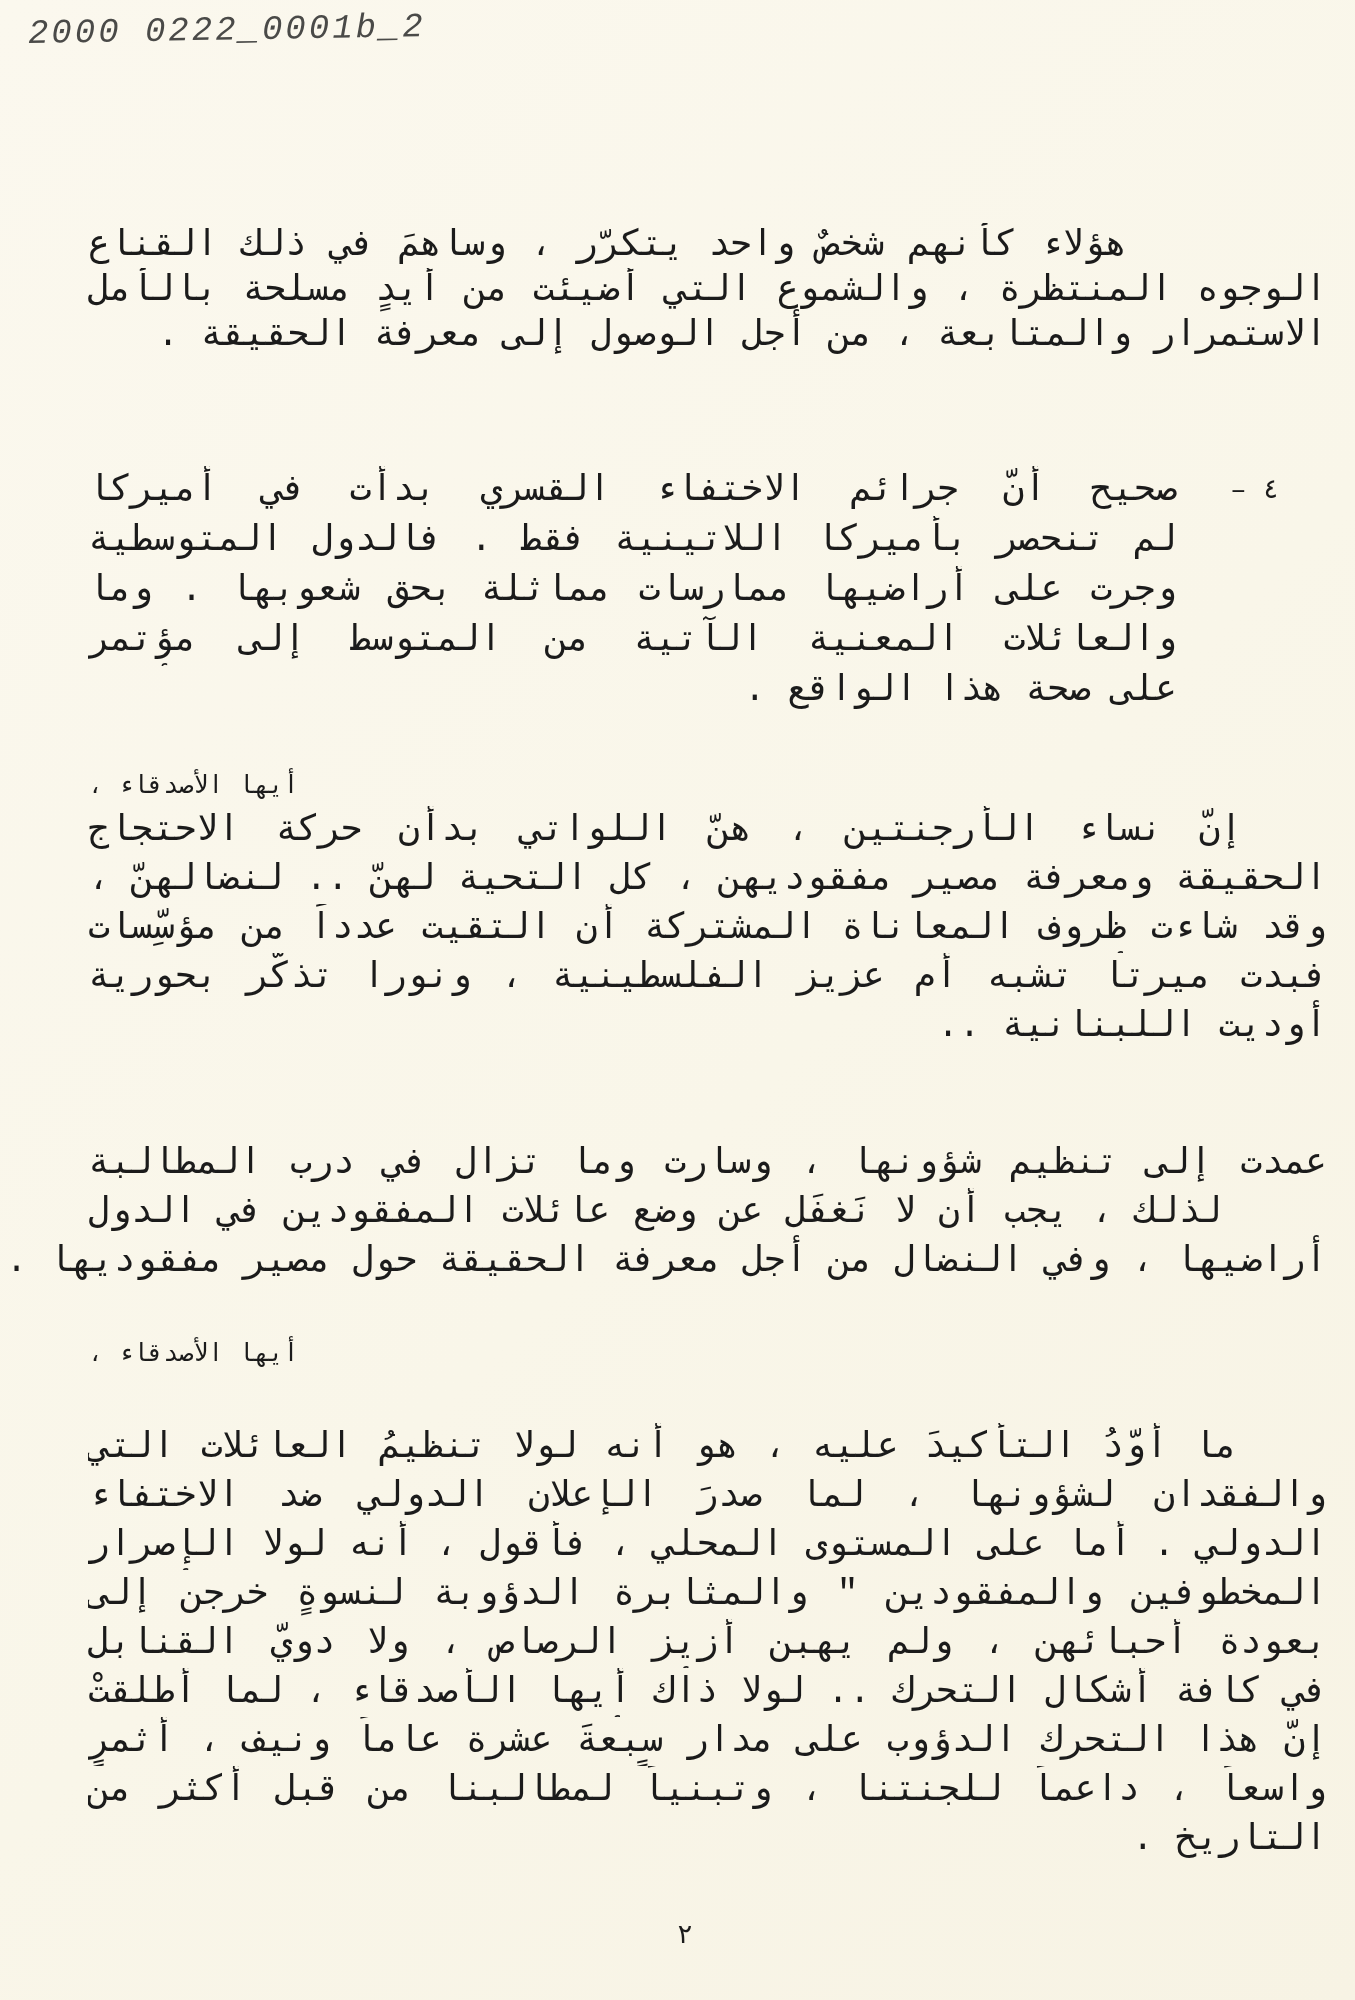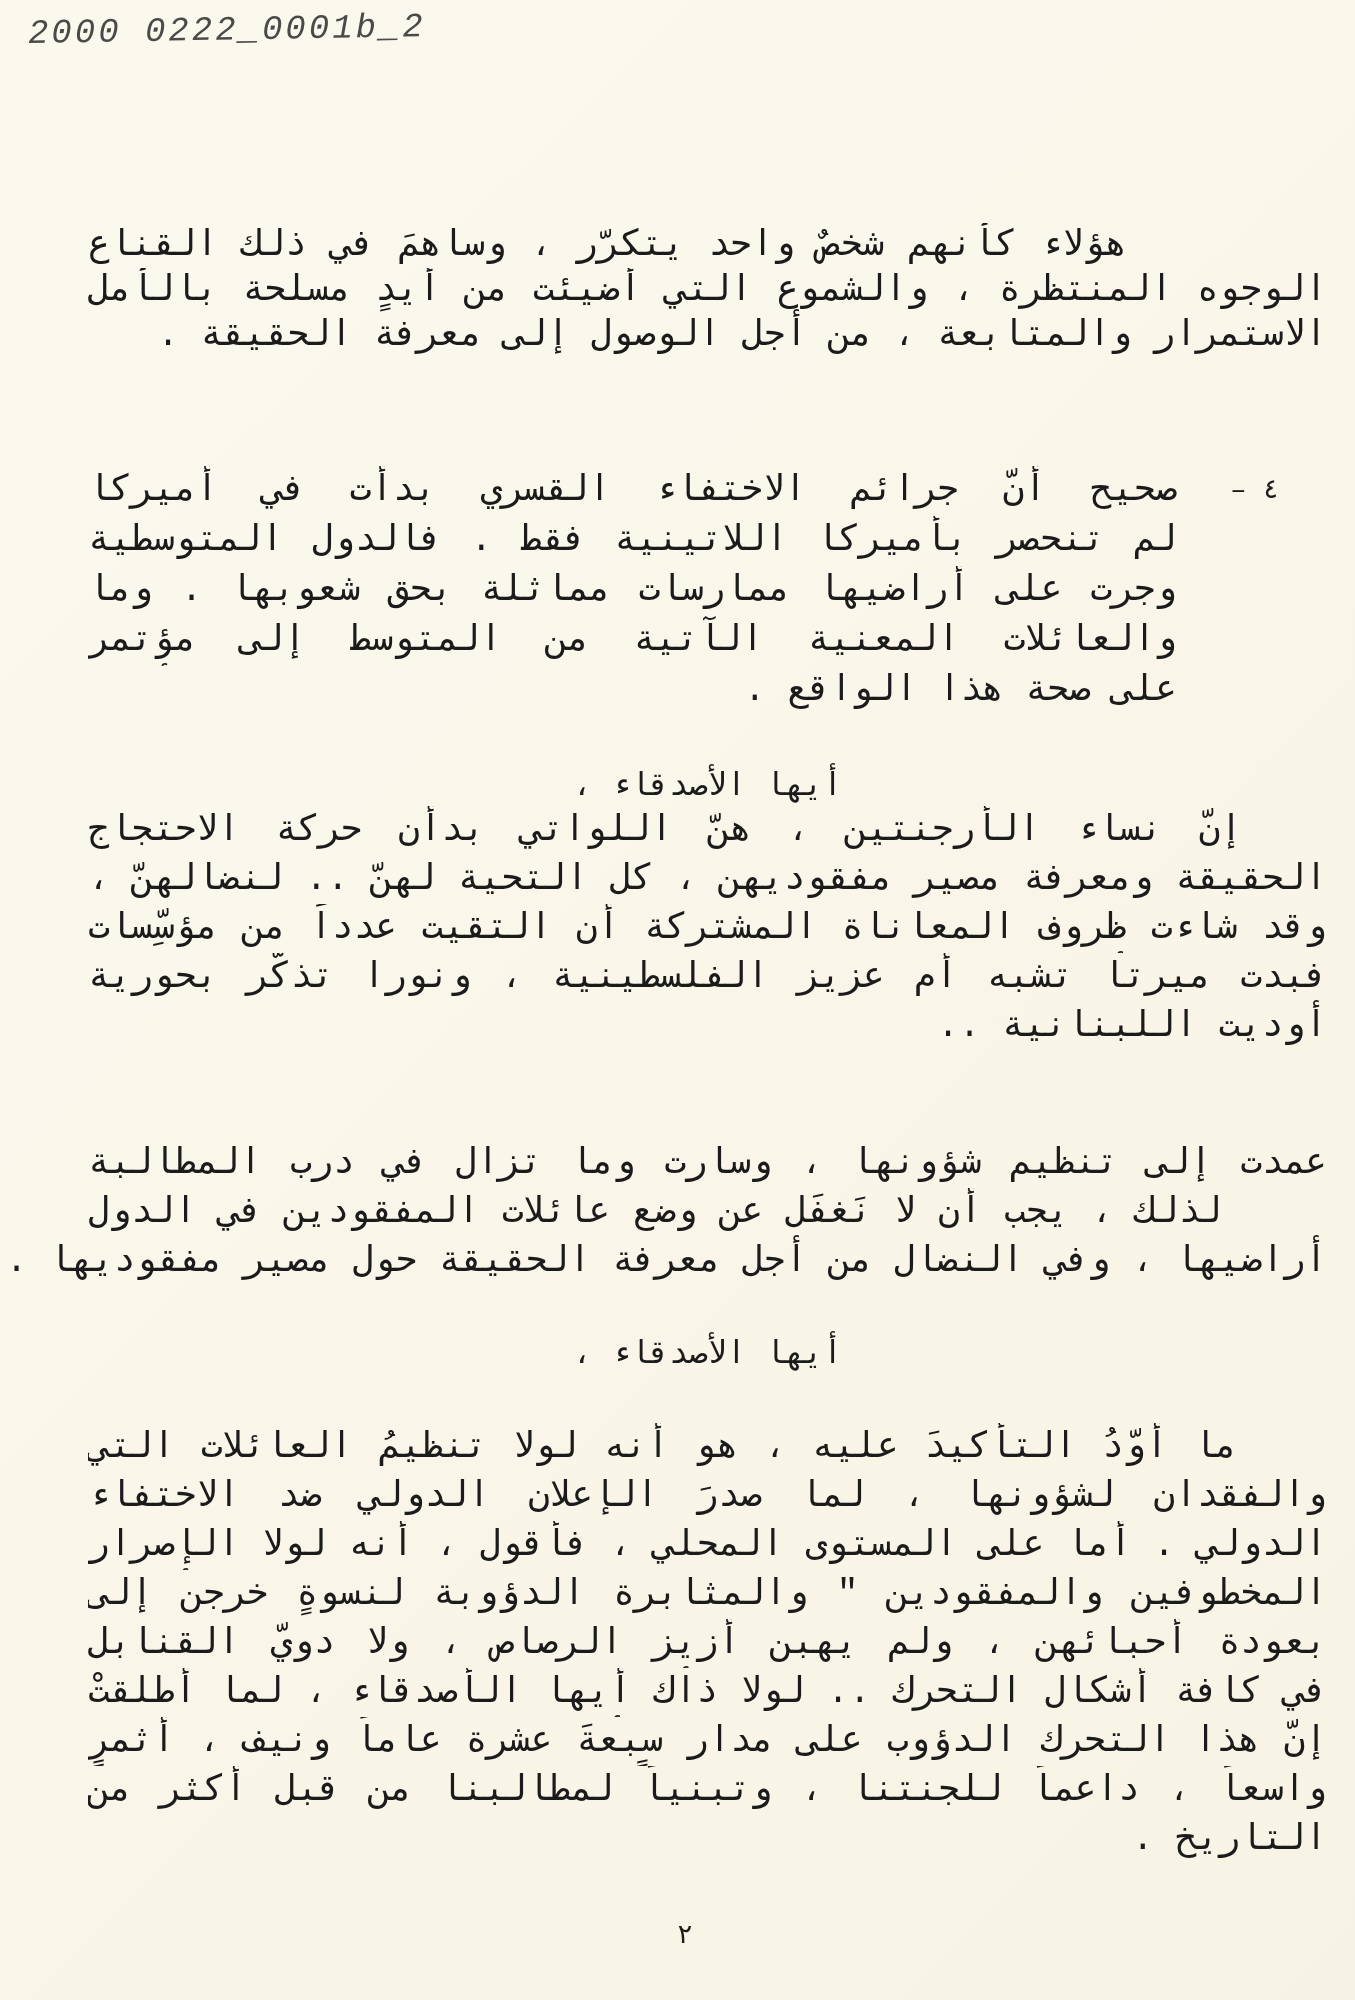--- a/index.html
+++ b/index.html
@@ -45,22 +45,22 @@
   .numbered{right:178px;}
   .marker{
     position:absolute;
     top:0;right:-102px;
     font-size:27px;line-height:50px;
     direction:rtl;
   }
   .salutation{
     position:absolute;right:28px;left:88px;
     direction:rtl;
-    font-size:32px;line-height:49px;
-    text-align:center;
+    font-size:25px;line-height:49px;
+    text-align:left;
   }
   .page-number{
     position:absolute;top:1912px;left:655px;width:60px;
     font-size:27px;line-height:49px;
     text-align:center;
     direction:rtl;
   }
 </style>
 </head>
 <body>

